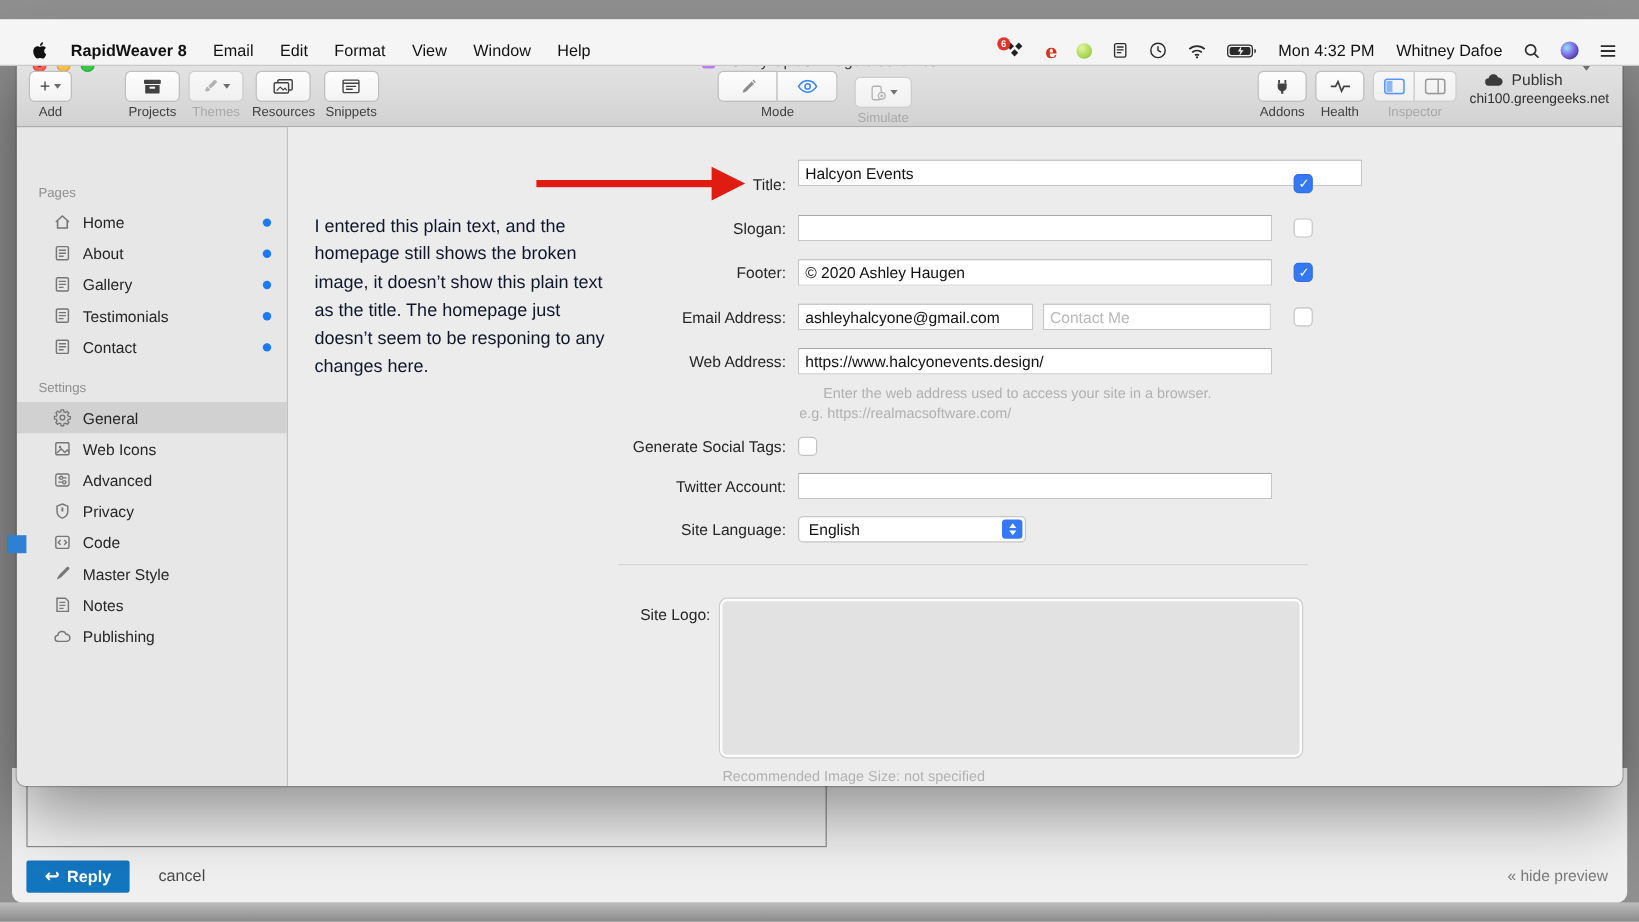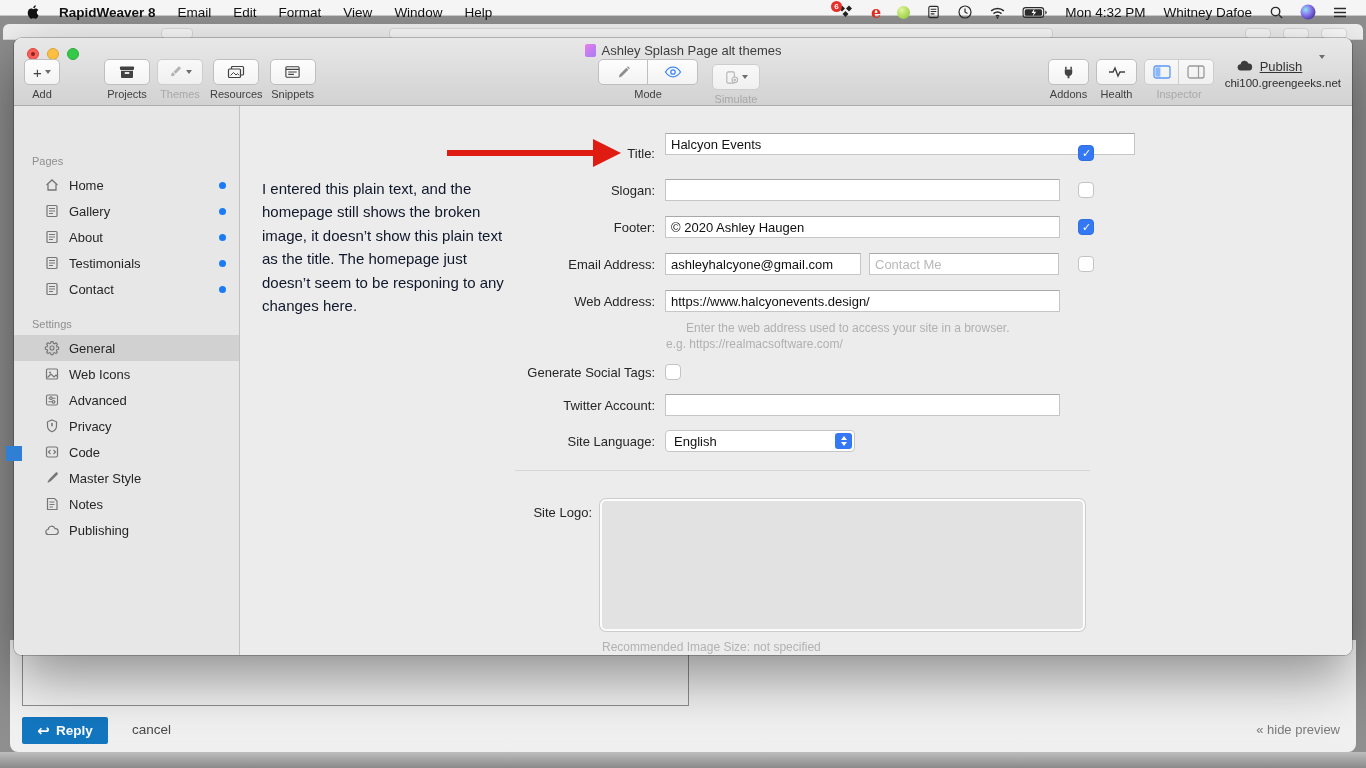--- a/index.html
+++ b/index.html
@@ -5,22 +5,22 @@
   * { margin:0; padding:0; box-sizing:border-box; }
   html,body { width:1366px; height:768px; overflow:hidden; }
   body {
     font-family:"Liberation Sans","DejaVu Sans",sans-serif;
     background:#8f8f8f; position:relative; font-size:13px; color:#222;
     -webkit-font-smoothing:antialiased;
   }
   svg { display:block; }
 
   
-  .menubar{position:absolute;left:0;top:0;width:1366px;height:16px;background:#f5f5f5;
-    border-bottom:1px solid rgba(0,0,0,.18);display:flex;align-items:flex-start;z-index:40;}
+  .menubar{position:absolute;left:0;top:16px;width:1366px;height:39px;background:#f5f5f5;
+    border-bottom:1px solid rgba(0,0,0,.18);display:flex;align-items:flex-end;z-index:40;}
   .menubar .left{display:flex;align-items:center;gap:0;padding-left:18px;}
   .menu-item{padding:0 11px;font-size:13.5px;color:#111;}
   .menu-app{font-weight:700;}
   .menubar .right{margin-left:auto;display:flex;align-items:center;gap:0;padding-right:10px;}
   .status-ico{padding:0 8px;display:flex;align-items:center;position:relative;height:24px;}
   .badge{position:absolute;top:1px;left:2px;background:#e5312b;color:#fff;font-size:8px;
     width:11px;height:11px;border-radius:6px;display:flex;align-items:center;justify-content:center;font-weight:700;}
   .red-e{color:#e02b20;font-weight:800;font-size:16px;font-family:"DejaVu Serif",serif;}
   .dot-green{width:13px;height:13px;border-radius:50%;
     background:radial-gradient(circle at 35% 30%, #e2f5a0, #a8d854 60%, #86bb3a);}
@@ -365,21 +365,21 @@
             <svg width="18" height="14" viewBox="0 0 18 14">
                 <rect x="1" y="1" width="16" height="12" rx="2" fill="none" stroke="#9a9a9a" stroke-width="1.3"></rect>
                 <path d="M11.5 1v12" stroke="#9a9a9a" stroke-width="1.2"></path>
               </svg>
           </div>
         </div>
         <div class="lbl">Inspector</div>
       </div>
       <div class="publish-col">
         <div class="publish-row">
-          <div class="face publish-main" style="display:flex;align-items:flex-start;justify-content:center;gap:6px;text-decoration:underline;">
+          <div class="face publish-main" style="display:flex;align-items:center;justify-content:center;gap:6px;">
             <svg width="18" height="13" viewBox="0 0 20 14" fill="#3c3c3c">
                 <path d="M5.5 12.5a3.5 3.5 0 0 1-.4-7A4.5 4.5 0 0 1 13.8 4.9a3.8 3.8 0 0 1 .7 7.6z"></path>
               </svg>
             <span>Publish</span>
           </div>
           <div class="face publish-arrow">
             <span class="caret"></span>
           </div>
         </div>
         <div class="host-lbl">chi100.greengeeks.net</div>
@@ -402,31 +402,31 @@
         <span>Home</span>
         <span class="side-dot"></span>
       </div>
       <div class="side-item">
         <span class="sicon">
             <svg viewBox="0 0 16 16" fill="none" stroke="currentColor" stroke-width="1.2">
               <rect x="3" y="2.5" width="10" height="11" rx="1"></rect>
               <path d="M5 5.5h6M5 8h6M5 10.5h4"></path>
             </svg>
           </span>
-        <span>Gallery</span>
+        <span>About</span>
         <span class="side-dot"></span>
       </div>
       <div class="side-item">
         <span class="sicon">
             <svg viewBox="0 0 16 16" fill="none" stroke="currentColor" stroke-width="1.2">
               <rect x="3" y="2.5" width="10" height="11" rx="1"></rect>
               <path d="M5 5.5h6M5 8h6M5 10.5h4"></path>
             </svg>
           </span>
-        <span>About</span>
+        <span>Gallery</span>
         <span class="side-dot"></span>
       </div>
       <div class="side-item">
         <span class="sicon">
             <svg viewBox="0 0 16 16" fill="none" stroke="currentColor" stroke-width="1.2">
               <rect x="3" y="2.5" width="10" height="11" rx="1"></rect>
               <path d="M5 5.5h6M5 8h6M5 10.5h4"></path>
             </svg>
           </span>
         <span>Testimonials</span>

